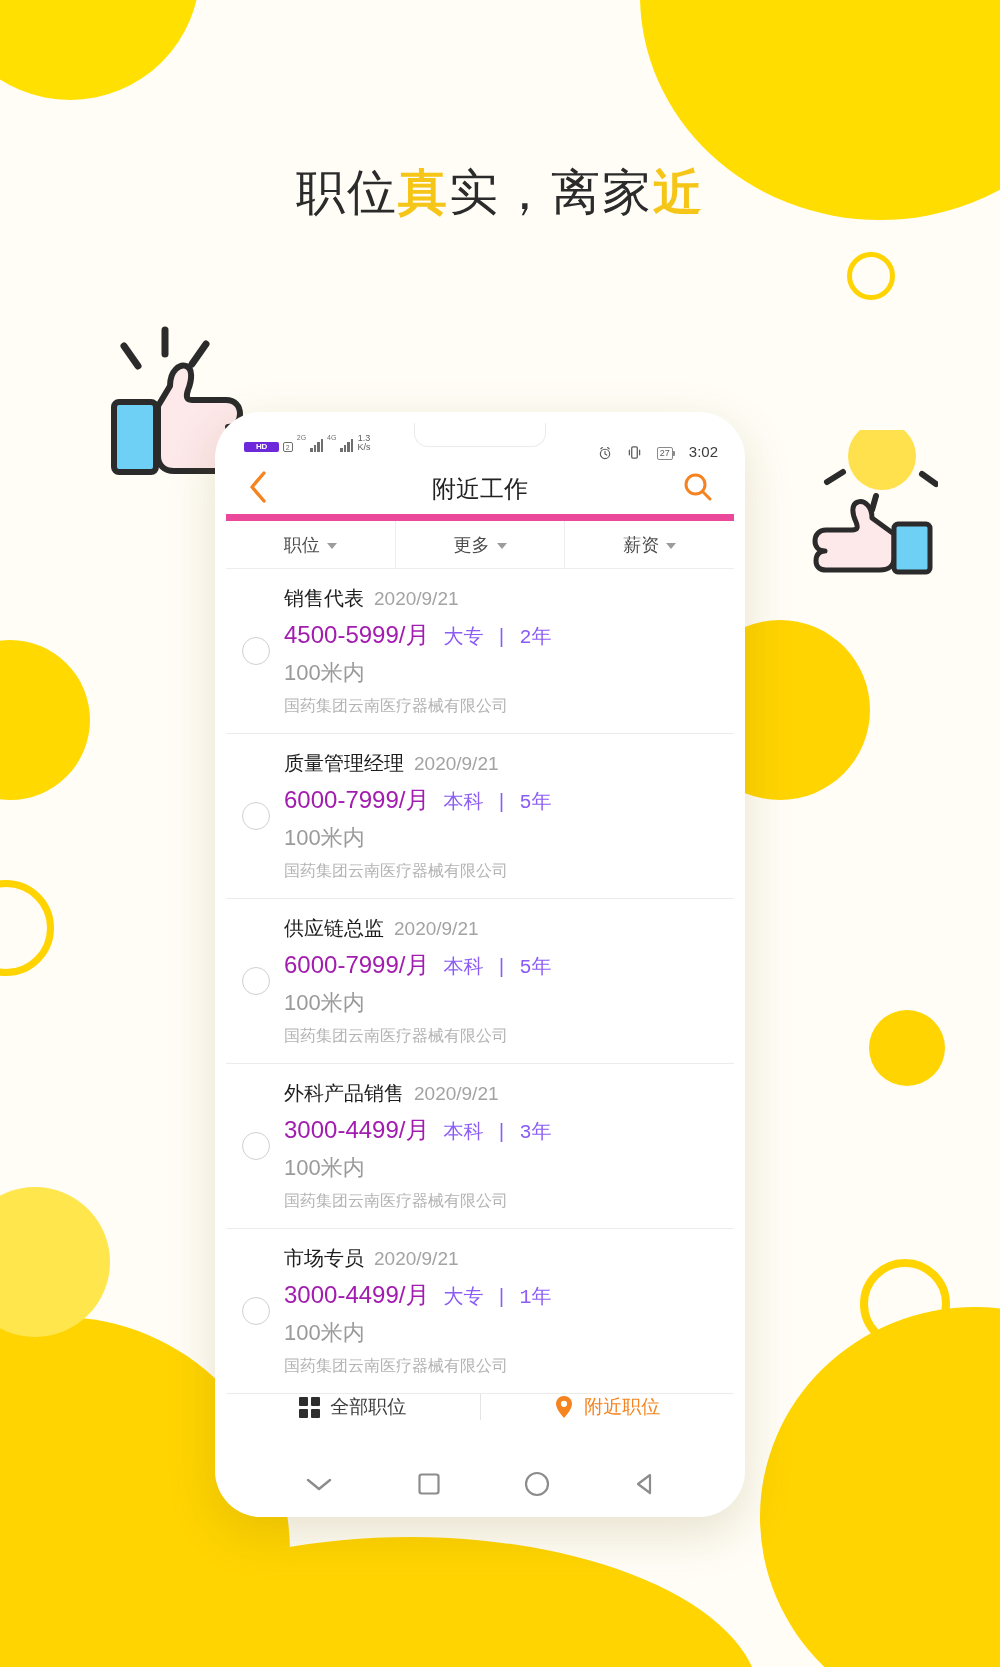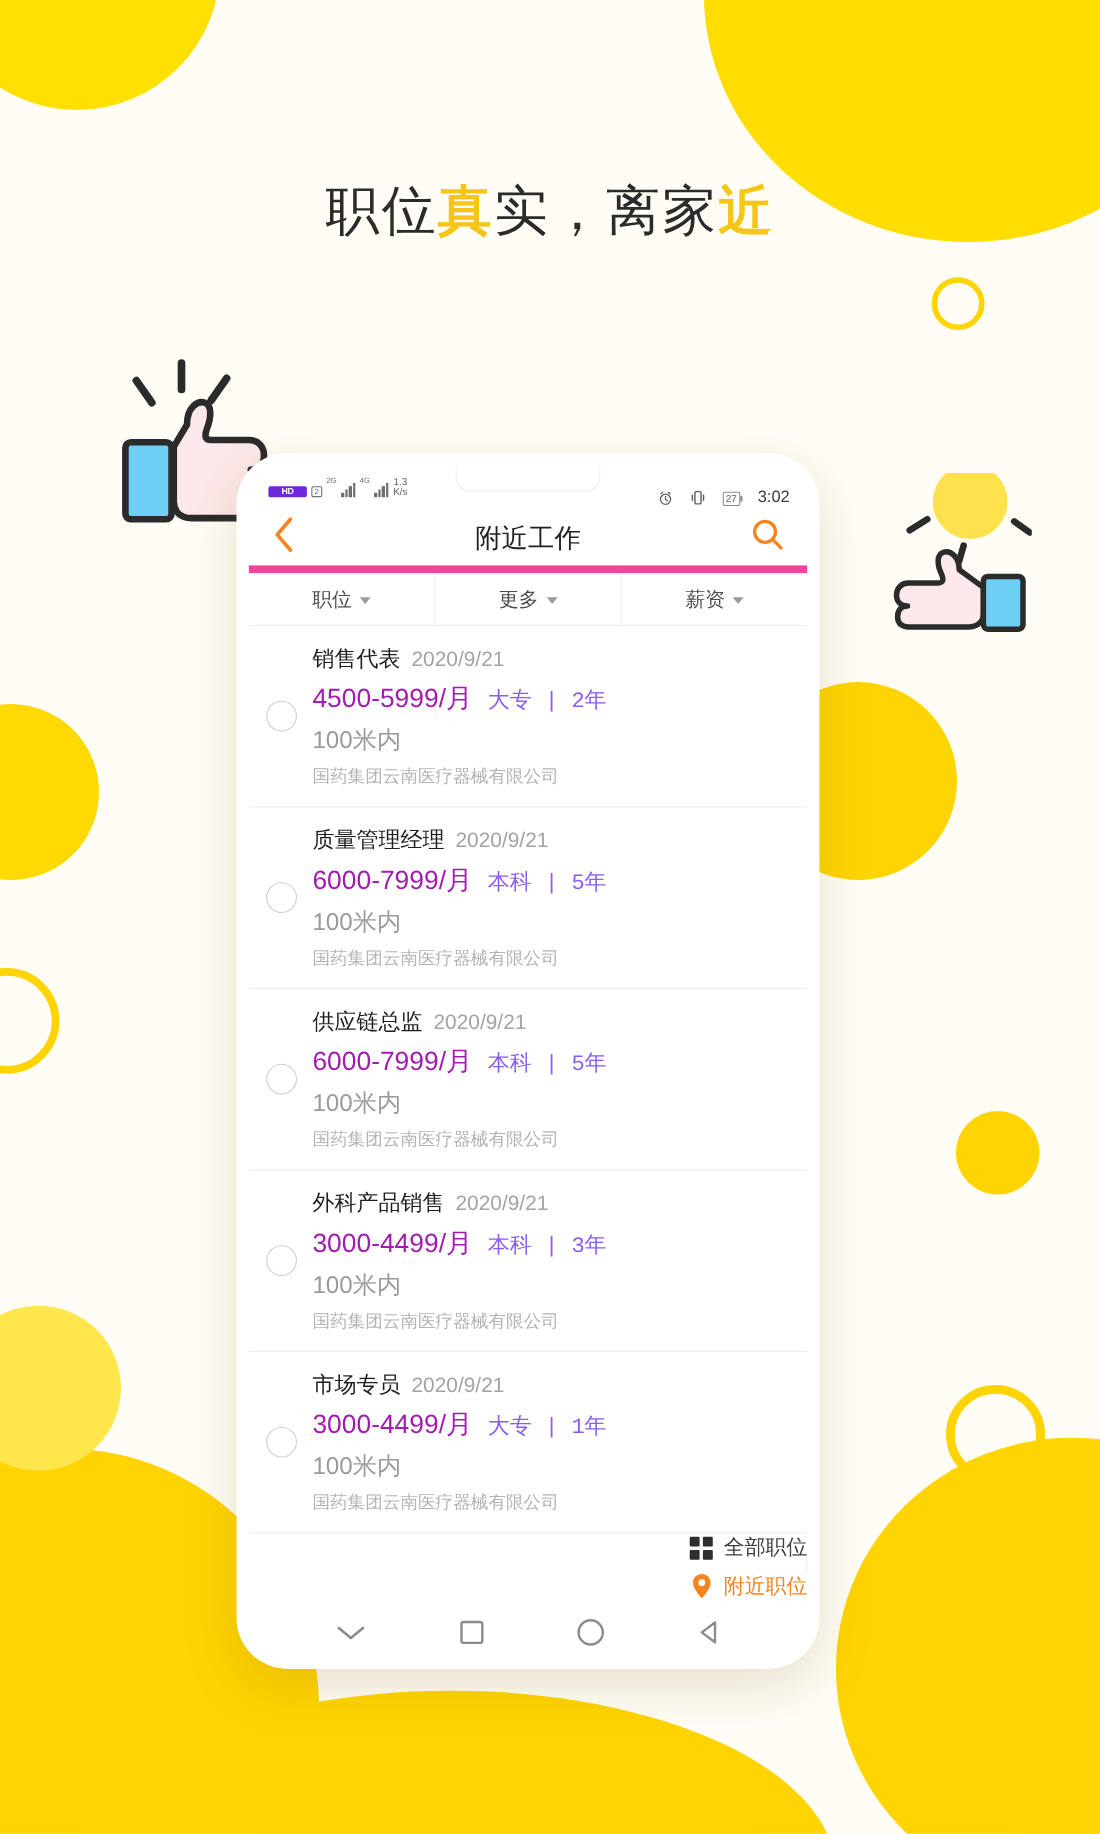--- a/index.html
+++ b/index.html
@@ -189,22 +189,22 @@
   .job-title { font-size: 20px; color: #1d1d1d; font-weight: 500; }
   .job-date { font-size: 19px; color: #a3a3a3; white-space: nowrap; padding-left: 10px; }
   .job-row2 { margin-top: 7px; display: flex; align-items: baseline; gap: 14px; }
   .job-salary { font-size: 24px; color: #a21caf; }
   .job-req { font-size: 20px; color: #8b5cf6; font-family: Liberation Mono, monospace; }
   .job-dist { margin-top: 7px; font-size: 22px; color: #9a9a9a; }
   .job-company { margin-top: 8px; font-size: 16px; color: #b3b3b3; }
 
   
   .bottombar {
-    height: 62px; display: flex; align-items: flex-end;
-    border-top: 1px solid #ececec; background: #fff; flex-direction: column;
+    height: 62px; display: flex; align-items: flex-start;
+    border-top: 1px solid #ececec; background: #fff;
   }
   .btab {
     flex: 1; display: flex; align-items: center; justify-content: center;
     gap: 10px; font-size: 19px; color: #3d3d3d; cursor: pointer;
   }
   .btab.active { color: #f5831f; }
   .btab-sep { width: 1px; height: 26px; background: #e4e4e4; }
   .grid-icon { display: grid; grid-template-columns: 9px 9px; grid-template-rows: 9px 9px; gap: 3px; }
   .grid-icon span { background: #2e2e2e; border-radius: 1px; }
 

